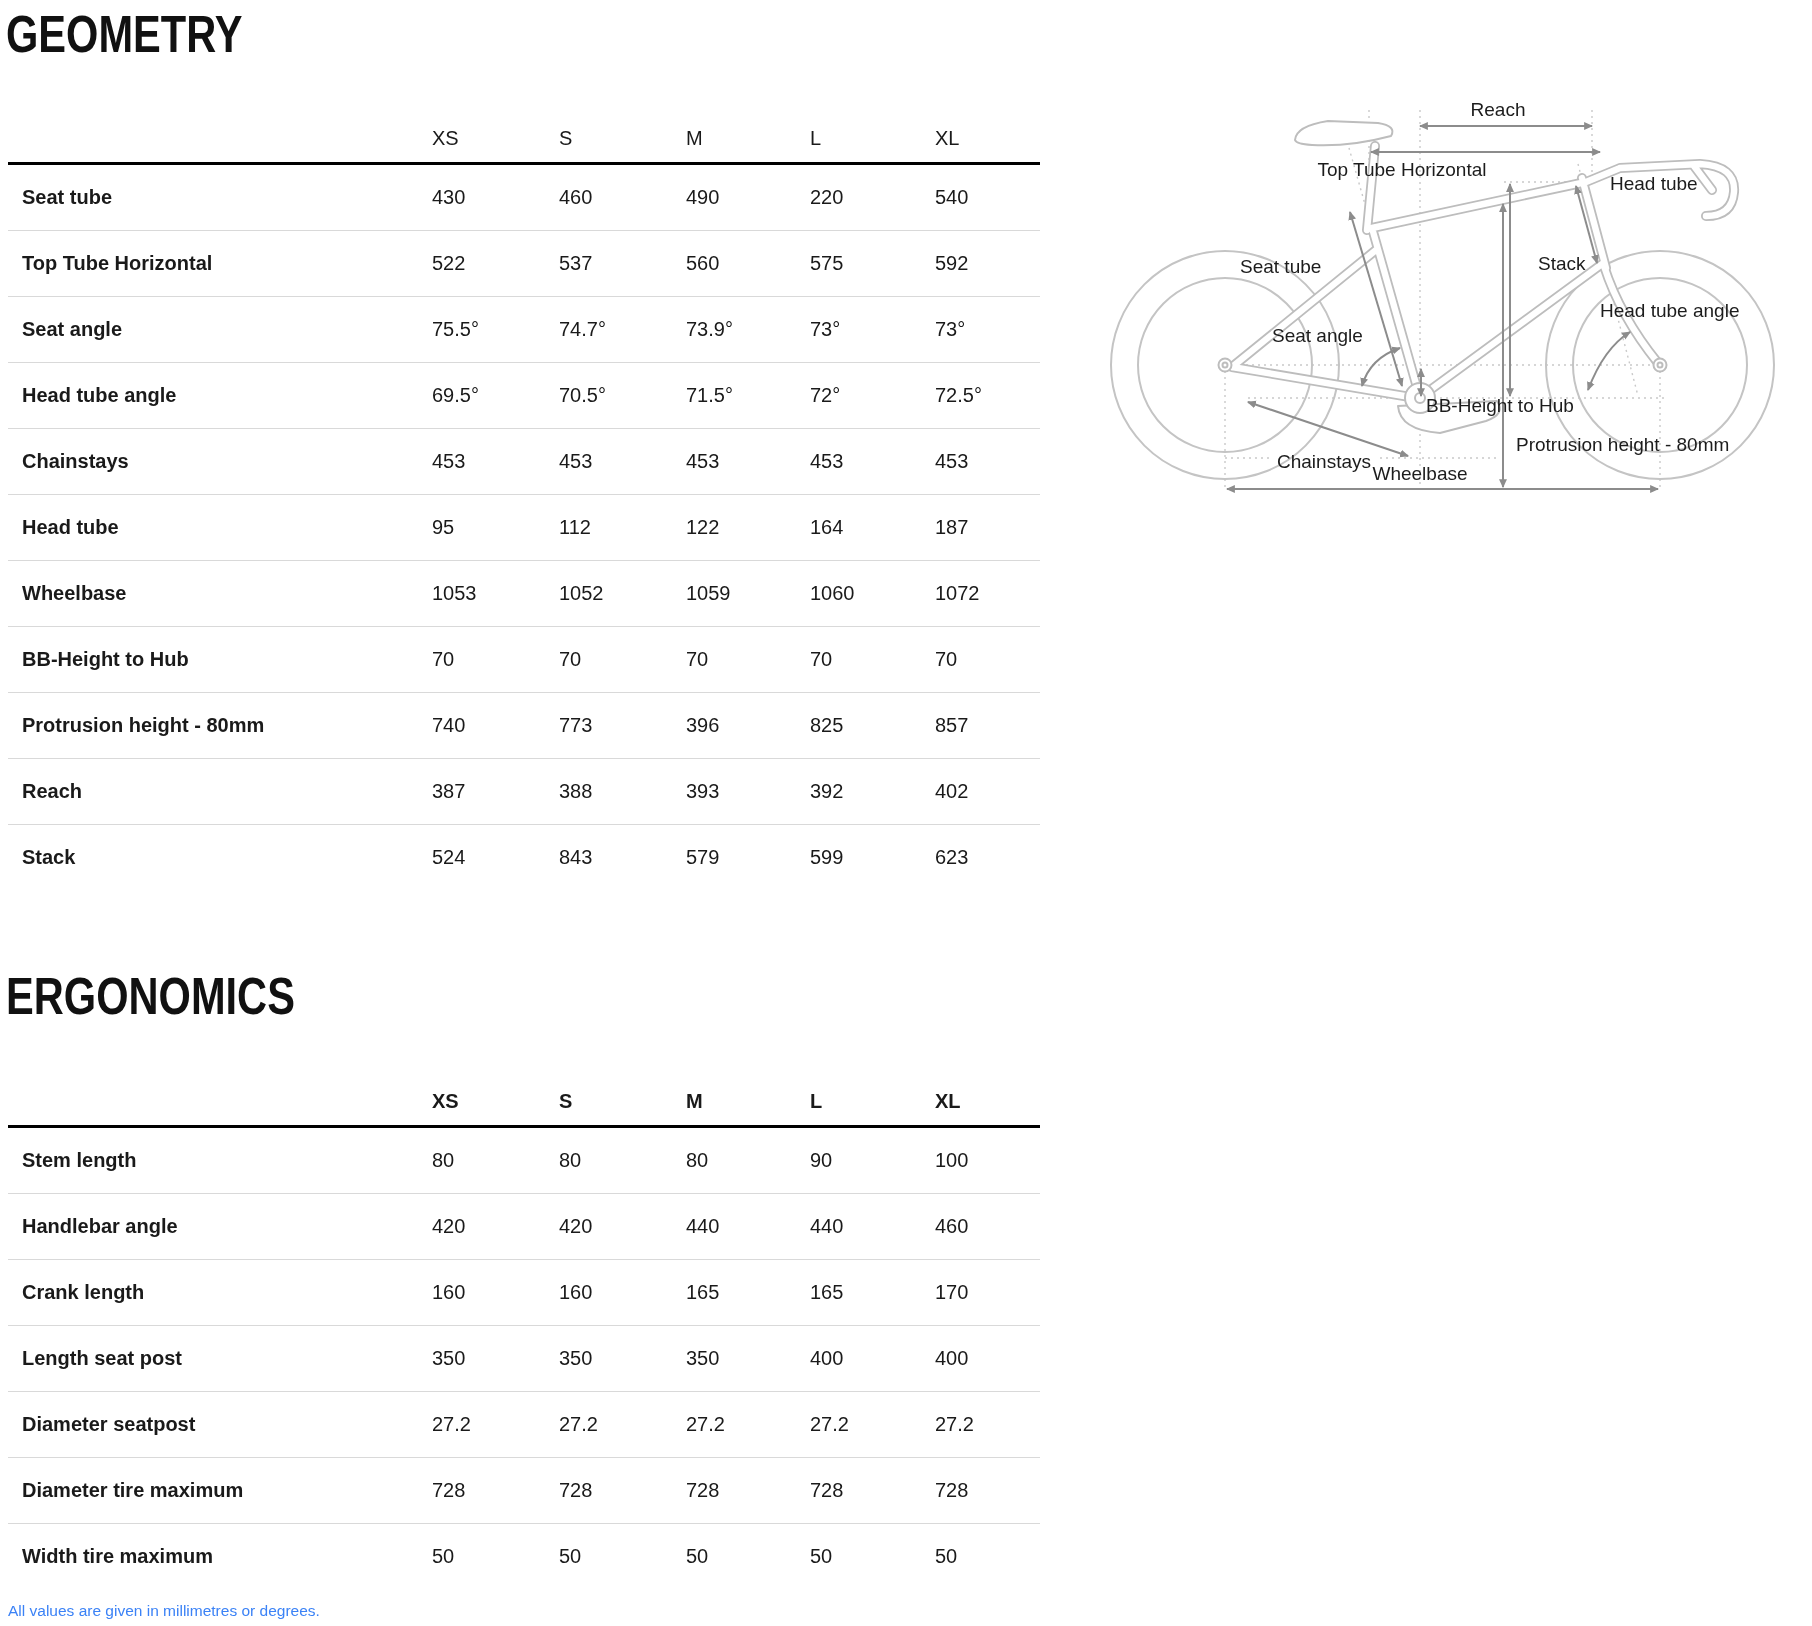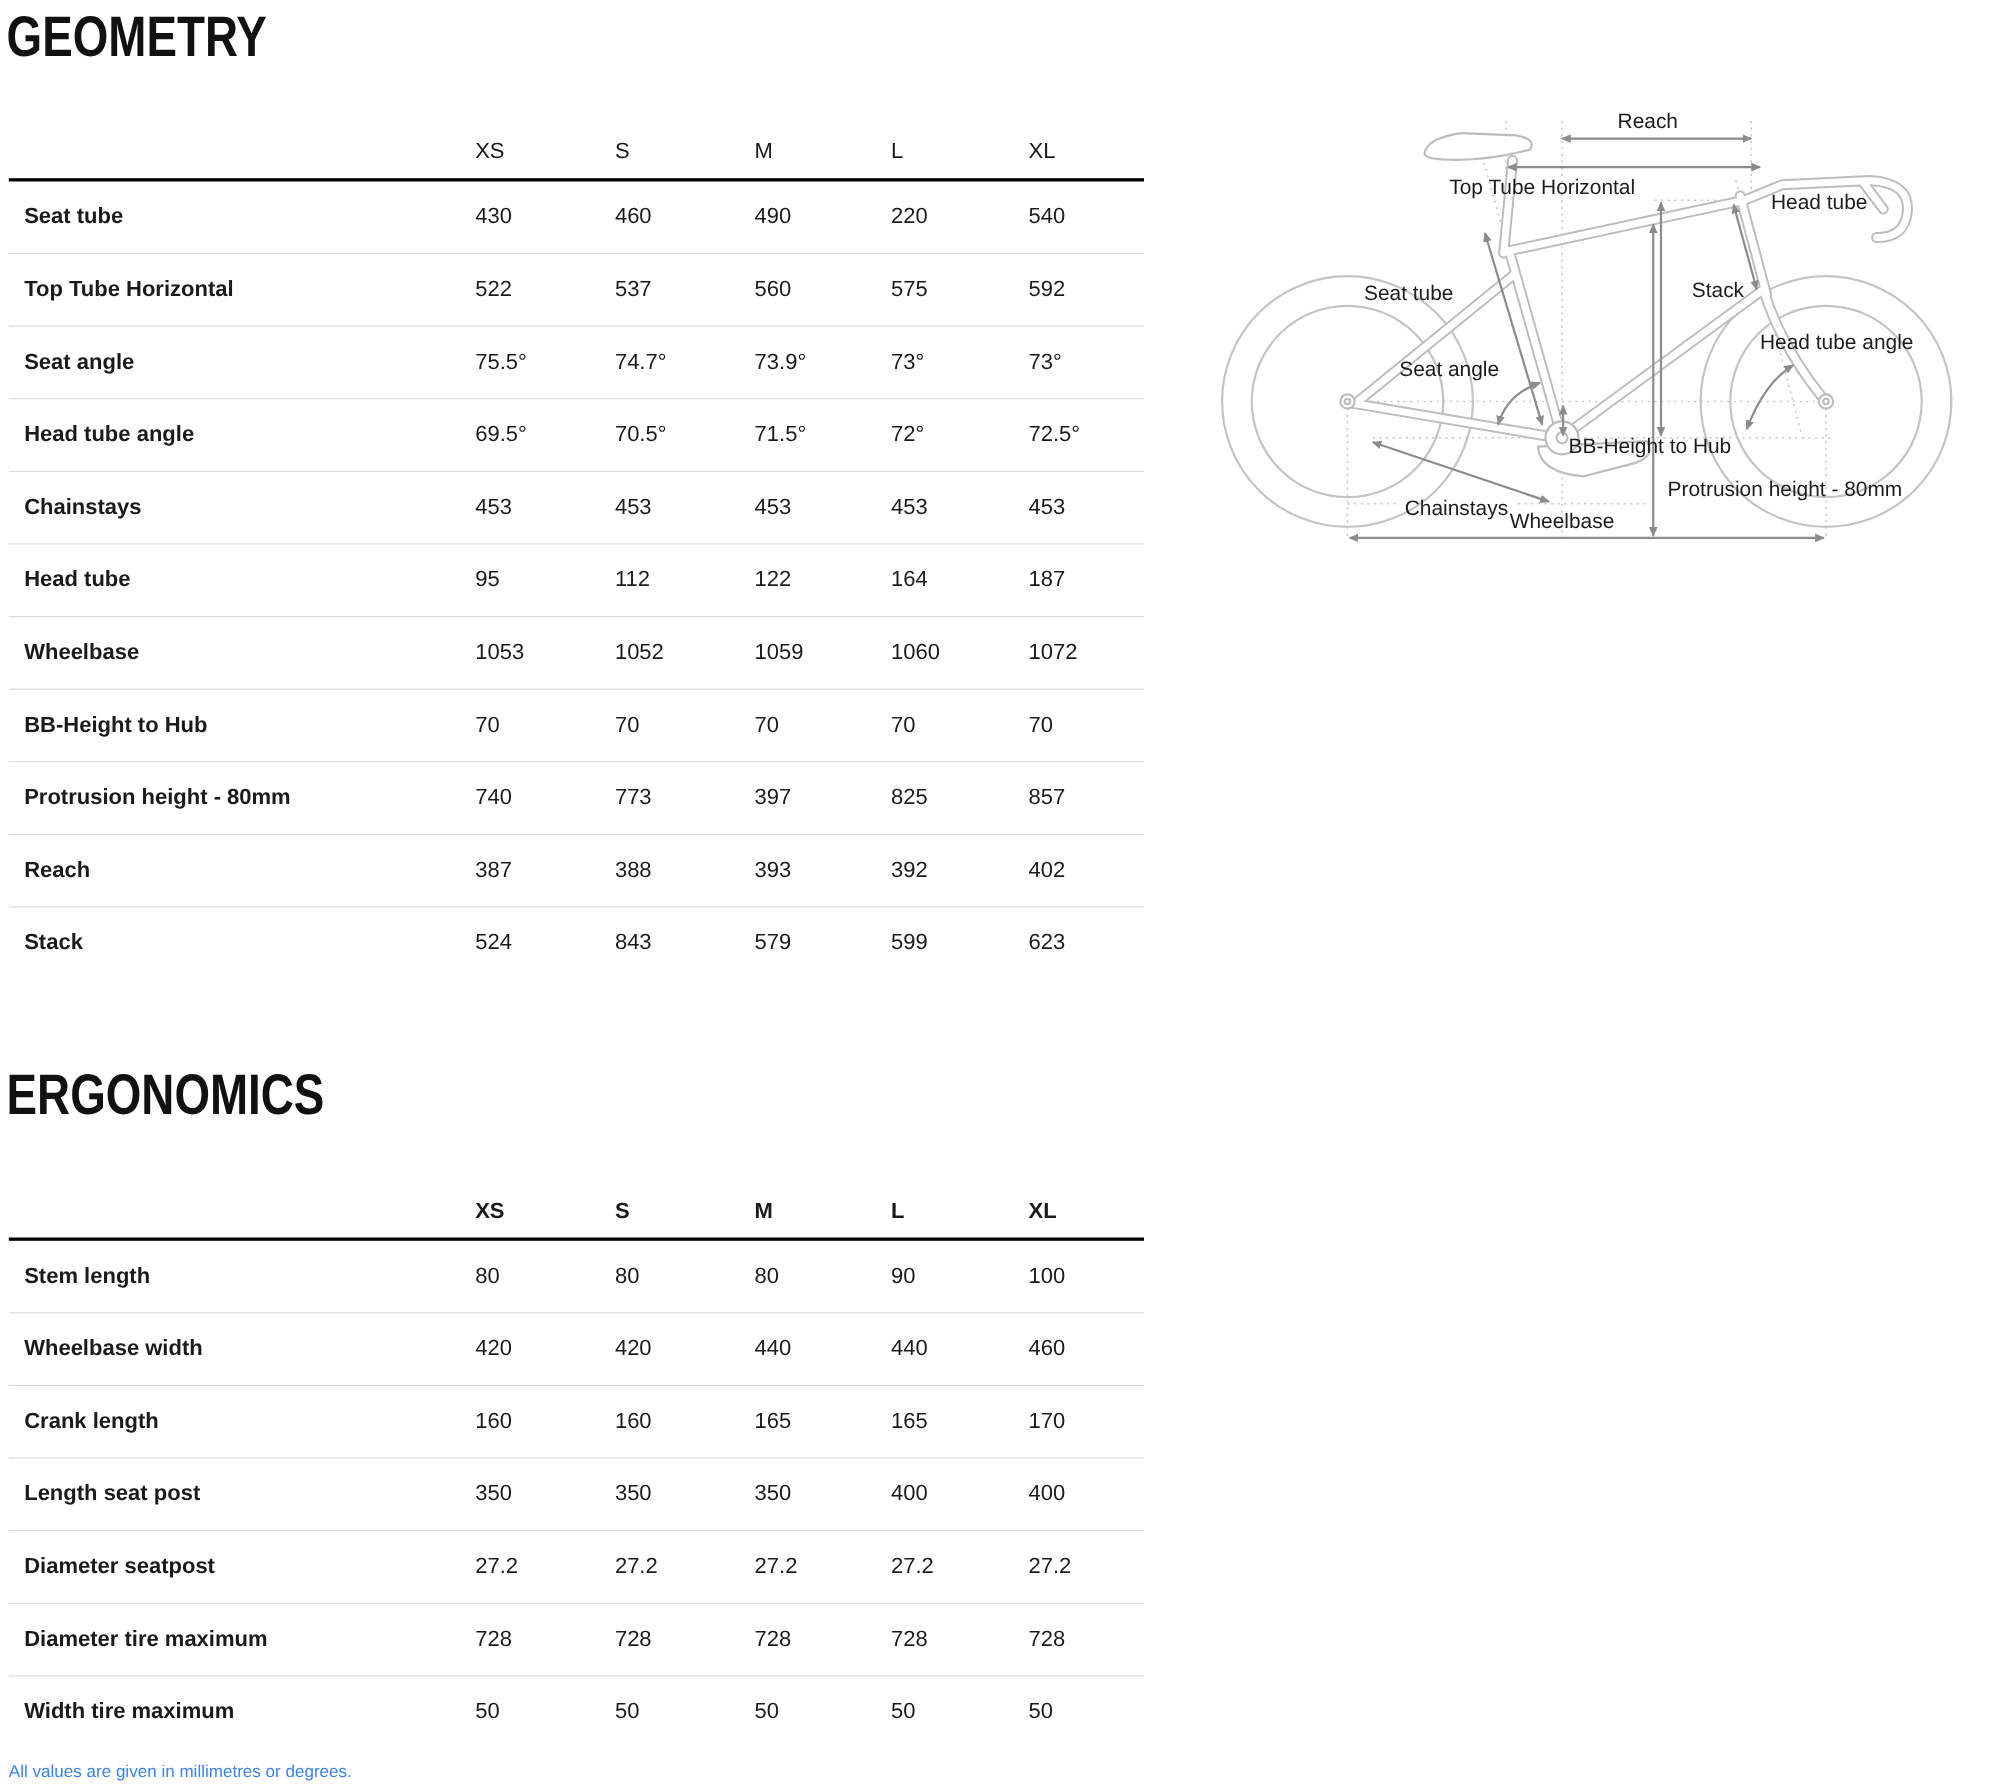--- a/index.html
+++ b/index.html
@@ -122,21 +122,21 @@
         <span class="cell-value">70</span>
         <span class="cell-value">70</span>
         <span class="cell-value">70</span>
         <span class="cell-value">70</span>
         <span class="cell-value">70</span>
       </div>
       <div class="trow">
         <span class="row-label">Protrusion height - 80mm</span>
         <span class="cell-value">740</span>
         <span class="cell-value">773</span>
-        <span class="cell-value">397</span>
+        <span class="cell-value">396</span>
         <span class="cell-value">825</span>
         <span class="cell-value">857</span>
       </div>
       <div class="trow">
         <span class="row-label">Reach</span>
         <span class="cell-value">387</span>
         <span class="cell-value">388</span>
         <span class="cell-value">393</span>
         <span class="cell-value">392</span>
         <span class="cell-value">402</span>
@@ -250,21 +250,21 @@
       </div>
       <div class="trow">
         <span class="row-label">Stem length</span>
         <span class="cell-value">80</span>
         <span class="cell-value">80</span>
         <span class="cell-value">80</span>
         <span class="cell-value">90</span>
         <span class="cell-value">100</span>
       </div>
       <div class="trow">
-        <span class="row-label">Wheelbase width</span>
+        <span class="row-label">Handlebar angle</span>
         <span class="cell-value">420</span>
         <span class="cell-value">420</span>
         <span class="cell-value">440</span>
         <span class="cell-value">440</span>
         <span class="cell-value">460</span>
       </div>
       <div class="trow">
         <span class="row-label">Crank length</span>
         <span class="cell-value">160</span>
         <span class="cell-value">160</span>

